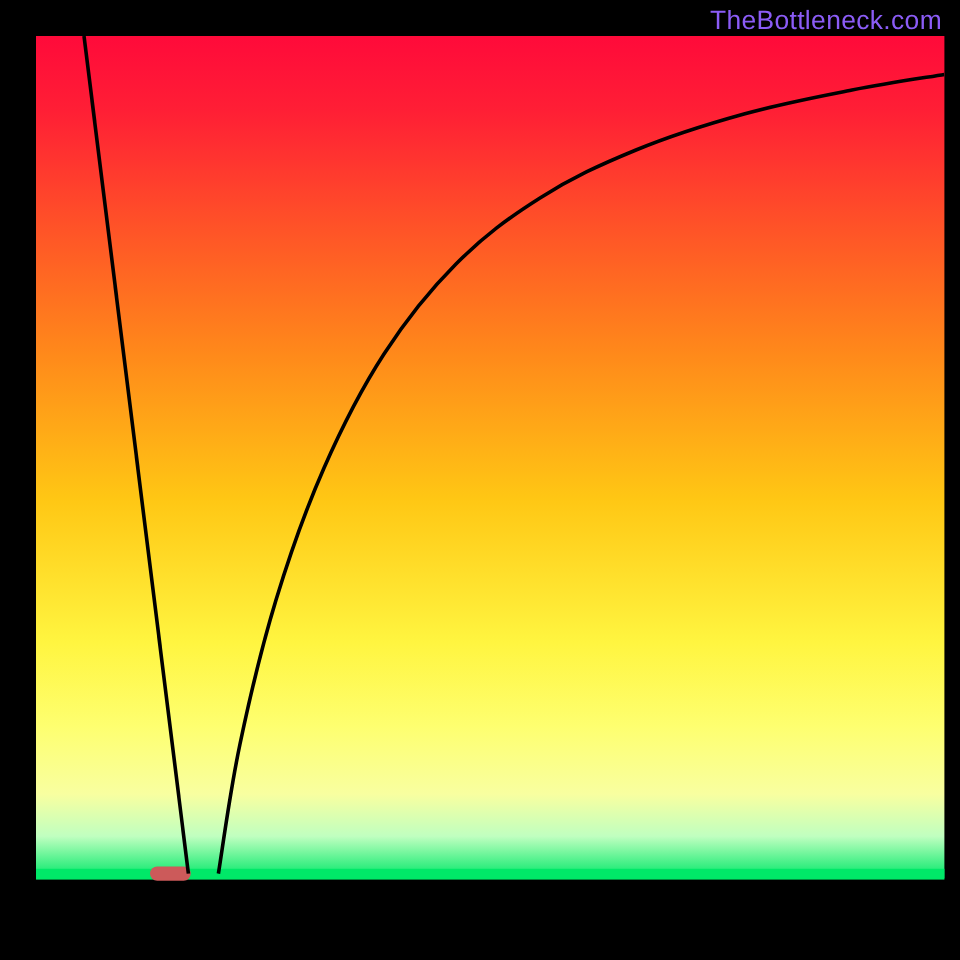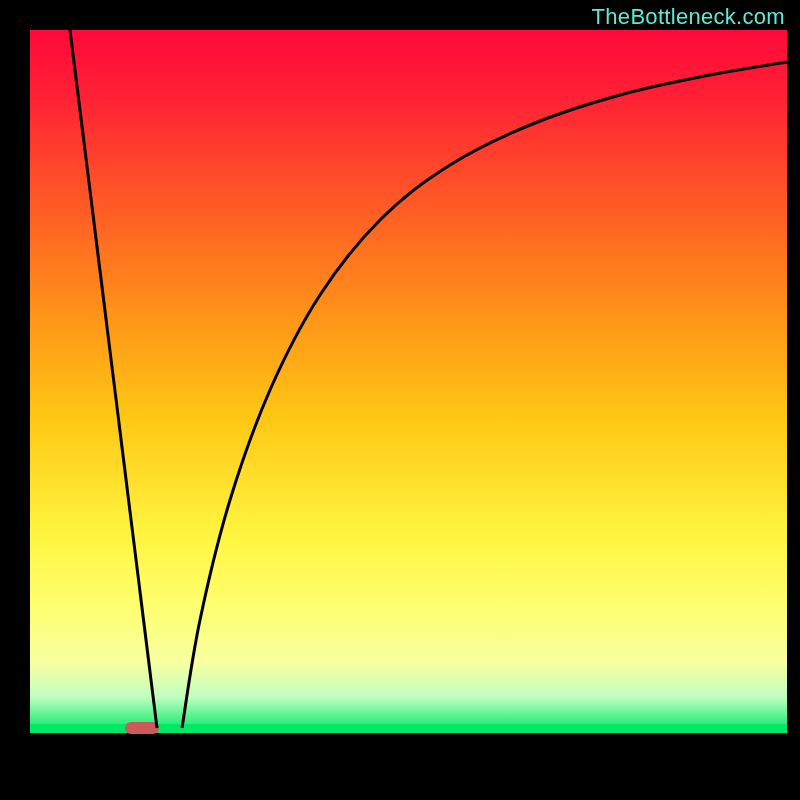--- a/index.html
+++ b/index.html
@@ -52,21 +52,21 @@
     height: 12px;
     background: #cc5a5a;
     border-radius: 6px;
   }
   .attrib {
     position: absolute;
     top: 4px;
     right: 15px;
     font-family: Arial, Helvetica, sans-serif;
     font-size: 22px;
-    color: #5eead4;
+    color: #8b5cf6;
     letter-spacing: 0.3px;
   }
   svg.curves {
     position: absolute;
     left: 30px;
     top: 30px;
     width: 757px;
     height: 702px;
   }
 </style>

